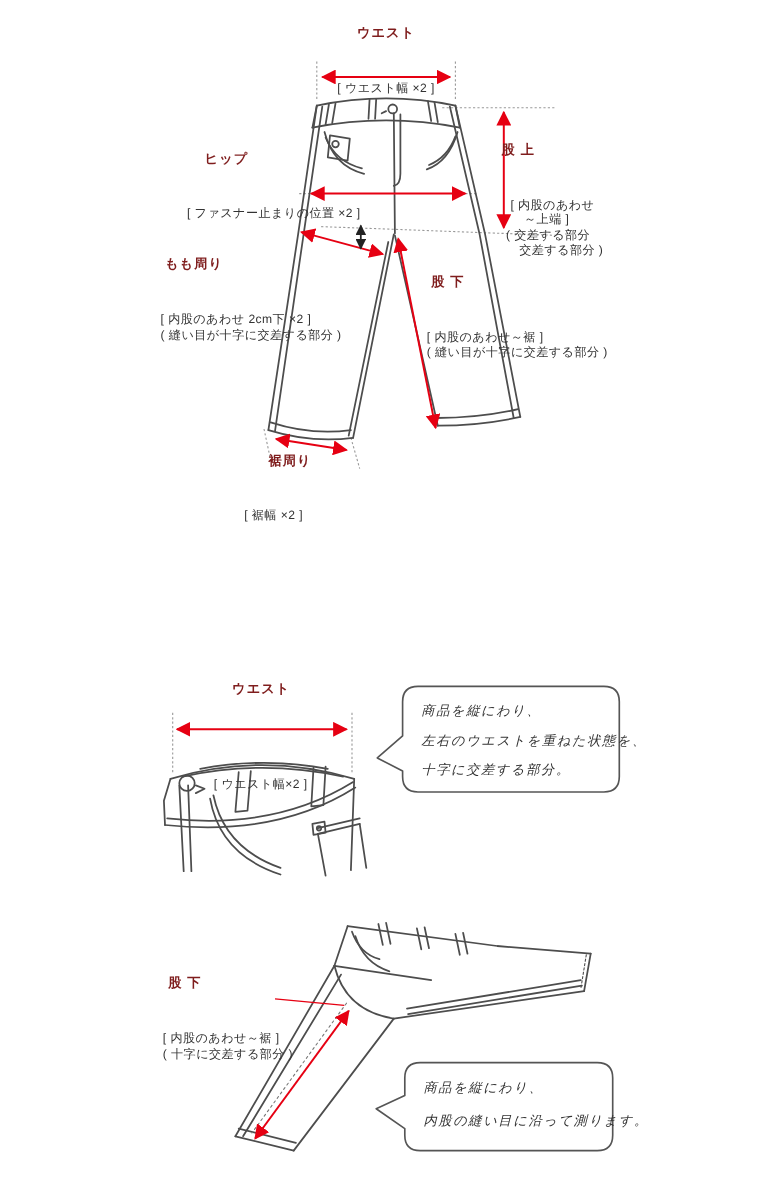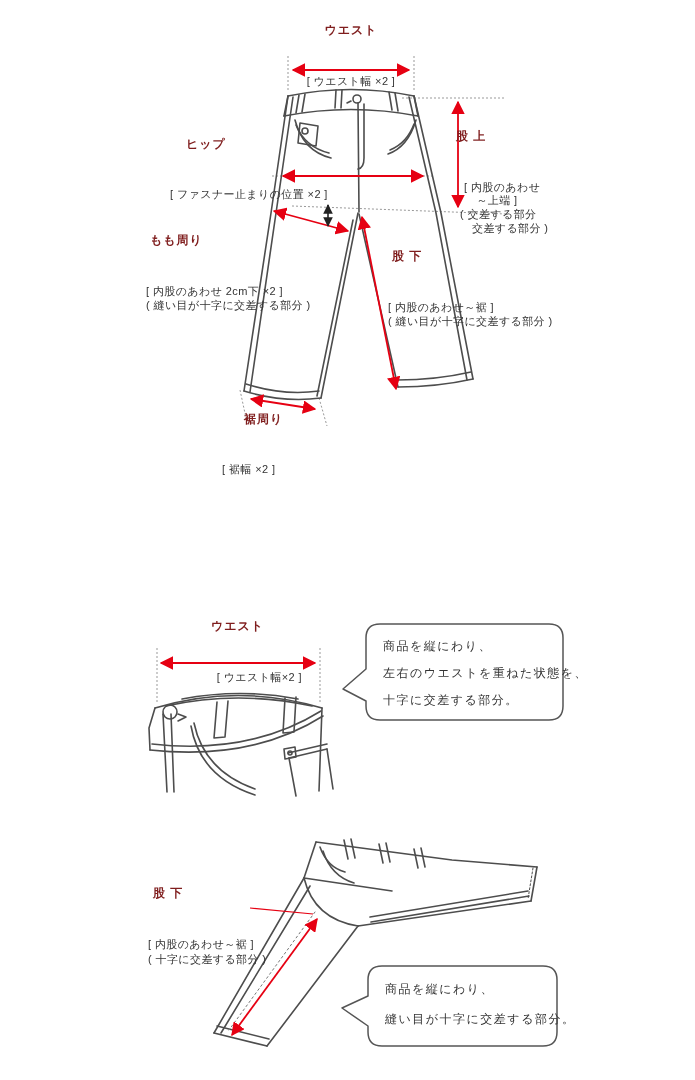--- a/index.html
+++ b/index.html
@@ -5,21 +5,21 @@
   html,body{margin:0;padding:0;}
   body{
     width:695px;height:1080px;position:relative;background:#ffffff;
     font-family:"Liberation Sans","DejaVu Sans",sans-serif;
     overflow:hidden;
   }
   #art{position:absolute;left:0;top:0;}
   .lbl{position:absolute;white-space:nowrap;line-height:1.15;}
   .red{color:#7f1d1d;font-weight:bold;font-size:12px;letter-spacing:1px;}
   .sub{color:#333333;font-size:11px;letter-spacing:0.4px;margin-top:36px;}
-  .bub{color:#333333;font-size:12px;letter-spacing:1.5px;position:absolute;white-space:nowrap;}
+  .bub{color:#333333;font-size:12px;letter-spacing:1.5px;position:absolute;white-space:nowrap;font-style:italic;}
 </style>
 </head>
 <body>
 
 <svg id="art" width="695" height="1080" viewBox="0 0 695 1080">
   <defs>
     <marker id="mr" viewBox="0 0 10 10" refX="9" refY="5" markerWidth="7.5" markerHeight="7.5" orient="auto-start-reverse">
       <path d="M0,0 L10,5 L0,10 z" fill="#e60012"></path>
     </marker>
     <marker id="mb" viewBox="0 0 10 10" refX="9" refY="5" markerWidth="6" markerHeight="6" orient="auto-start-reverse">
@@ -161,22 +161,22 @@
 <div class="lbl sub" style="left:146px;top:263px">( 縫い目が十字に交差する部分 )</div>
 
 <div class="lbl red" style="left:392px;top:250px">股 下</div>
 <div class="lbl sub" style="left:388px;top:265px">[ 内股のあわせ～裾 ]</div>
 <div class="lbl sub" style="left:388px;top:279px">( 縫い目が十字に交差する部分 )</div>
 
 <div class="lbl red" style="left:244px;top:413px">裾周り</div>
 <div class="lbl sub" style="left:222px;top:427px">[ 裾幅 ×2 ]</div>
 
 <div class="lbl red" style="left:180px;top:620px;width:115px;text-align:center">ウエスト</div>
-<div class="lbl sub" style="left:172px;top:635px;width:130px;text-align:right">[ ウエスト幅×2 ]</div>
+<div class="lbl sub" style="left:172px;top:671px;width:130px;text-align:center">[ ウエスト幅×2 ]</div>
 <div class="bub" style="left:383px;top:638px">商品を縦にわり、</div>
 <div class="bub" style="left:383px;top:665px">左右のウエストを重ねた状態を、</div>
 <div class="bub" style="left:383px;top:692px">十字に交差する部分。</div>
 
 <div class="lbl red" style="left:153px;top:887px">股 下</div>
 <div class="lbl sub" style="left:148px;top:902px">[ 内股のあわせ～裾 ]</div>
 <div class="lbl sub" style="left:148px;top:917px">( 十字に交差する部分 )</div>
 <div class="bub" style="left:385px;top:981px">商品を縦にわり、</div>
-<div class="bub" style="left:385px;top:1011px">縫い目が十字に交差する部分。</div>
+<div class="bub" style="left:385px;top:1011px">内股の縫い目に沿って測ります。</div>
 
 </body></html>

